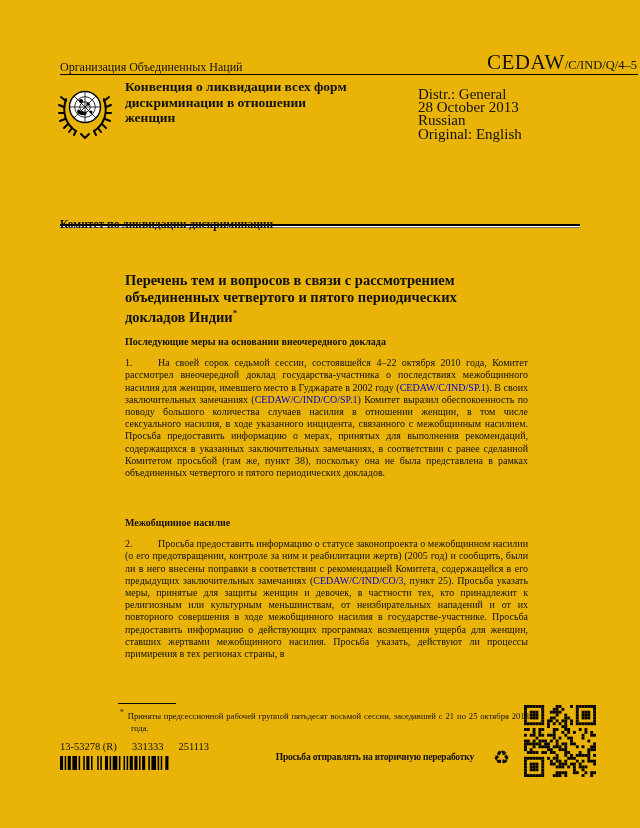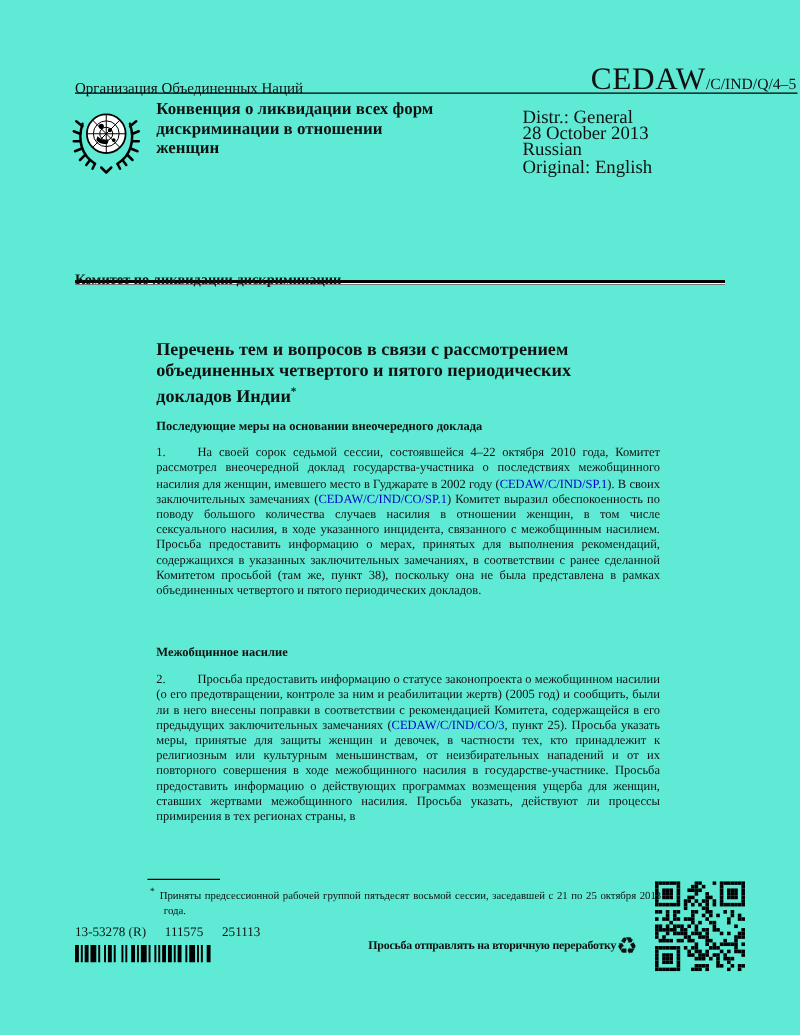--- a/index.html
+++ b/index.html
@@ -1,24 +1,24 @@
 <!DOCTYPE html>
 <html><head>
 <meta charset="utf-8">
 <style>
   html,body{margin:0;padding:0;background:#ffffff;}
-  .page{position:relative;width:640px;height:828px;background:#5eead4;
+  .page{position:relative;width:640px;height:828px;background:#eab308;
         font-family:"Liberation Serif",serif;color:#111;overflow:hidden;}
 
   
   .header-row{position:absolute;left:60px;top:50px;width:577px;
               display:flex;justify-content:space-between;align-items:flex-end;}
   .org-name{font-size:12px;}
   .doc-symbol{font-size:12.5px;white-space:nowrap;}
-  .doc-symbol .big{font-size:25px;letter-spacing:.5px;}
+  .doc-symbol .big{font-size:21px;letter-spacing:.5px;}
   .header-rule{position:absolute;left:60px;top:74px;width:578px;border-top:1.2px solid #000;}
 
   .masthead-title{position:absolute;left:125px;top:79px;width:225px;
                   font-weight:bold;font-size:13.5px;line-height:15.5px;}
   .distr{position:absolute;left:418px;top:88px;font-size:15px;line-height:13.2px;}
 
   .thick-rule{position:absolute;left:60px;top:224px;width:520px;height:4px;
               background:linear-gradient(#000 0 2.2px,#fff 2.2px 3px,#777 3px 4px);}
 
   .committee{position:absolute;left:60px;top:216px;font-weight:bold;
@@ -43,21 +43,21 @@
   .footnote{position:absolute;left:120px;top:707px;width:398px;font-size:8.6px;
             line-height:12.4px;text-align:justify;padding-left:11px;text-indent:-11px;}
   .footnote sup{font-size:7.5px;margin-right:4px;}
 
   
   .qr{position:absolute;left:524px;top:705px;}
   .footer-id{position:absolute;left:60px;top:741px;font-size:10.5px;white-space:nowrap;}
   .footer-id span{margin-right:15px;margin-top:44px;}
   .barcode{position:absolute;left:60px;top:756px;}
   .recycle{position:absolute;left:248px;top:744px;width:262px;height:26px;
-           display:flex;align-items:center;justify-content:flex-end;gap:0;}
+           display:flex;align-items:center;justify-content:flex-end;gap:19px;}
   .recycle-text{font-weight:bold;font-size:9.5px;letter-spacing:-.2px;}
   .recycle-glyph{font-family:"DejaVu Sans",sans-serif;font-size:19px;line-height:1;}
 </style>
 </head>
 <body>
 
 <div class="page">
 
   <div class="header-row">
     <span class="org-name">Организация Объединенных Наций</span>
@@ -397,21 +397,21 @@
       <rect x="69.12" y="66.24" width="2.88" height="2.88" fill="#000"></rect>
       <rect x="28.80" y="69.12" width="2.88" height="2.88" fill="#000"></rect>
       <rect x="31.68" y="69.12" width="2.88" height="2.88" fill="#000"></rect>
       <rect x="34.56" y="69.12" width="2.88" height="2.88" fill="#000"></rect>
       <rect x="40.32" y="69.12" width="2.88" height="2.88" fill="#000"></rect>
       <rect x="57.60" y="69.12" width="2.88" height="2.88" fill="#000"></rect>
       <rect x="66.24" y="69.12" width="2.88" height="2.88" fill="#000"></rect>
     </svg>
 
   <div class="footer-id">
-    <span>13-53278 (R)</span><span>111575</span><span>251113</span>
+    <span>13-53278 (R)</span><span>331333</span><span>251113</span>
   </div>
   <svg class="barcode" id="barcode" width="110" height="14">
       <rect x="0.00" y="0" width="3.10" height="14" fill="#000"></rect>
       <rect x="4.65" y="0" width="1.55" height="14" fill="#000"></rect>
       <rect x="7.75" y="0" width="3.10" height="14" fill="#000"></rect>
       <rect x="12.39" y="0" width="4.65" height="14" fill="#000"></rect>
       <rect x="18.59" y="0" width="1.55" height="14" fill="#000"></rect>
       <rect x="23.24" y="0" width="1.55" height="14" fill="#000"></rect>
       <rect x="26.34" y="0" width="3.10" height="14" fill="#000"></rect>
       <rect x="30.99" y="0" width="1.55" height="14" fill="#000"></rect>

